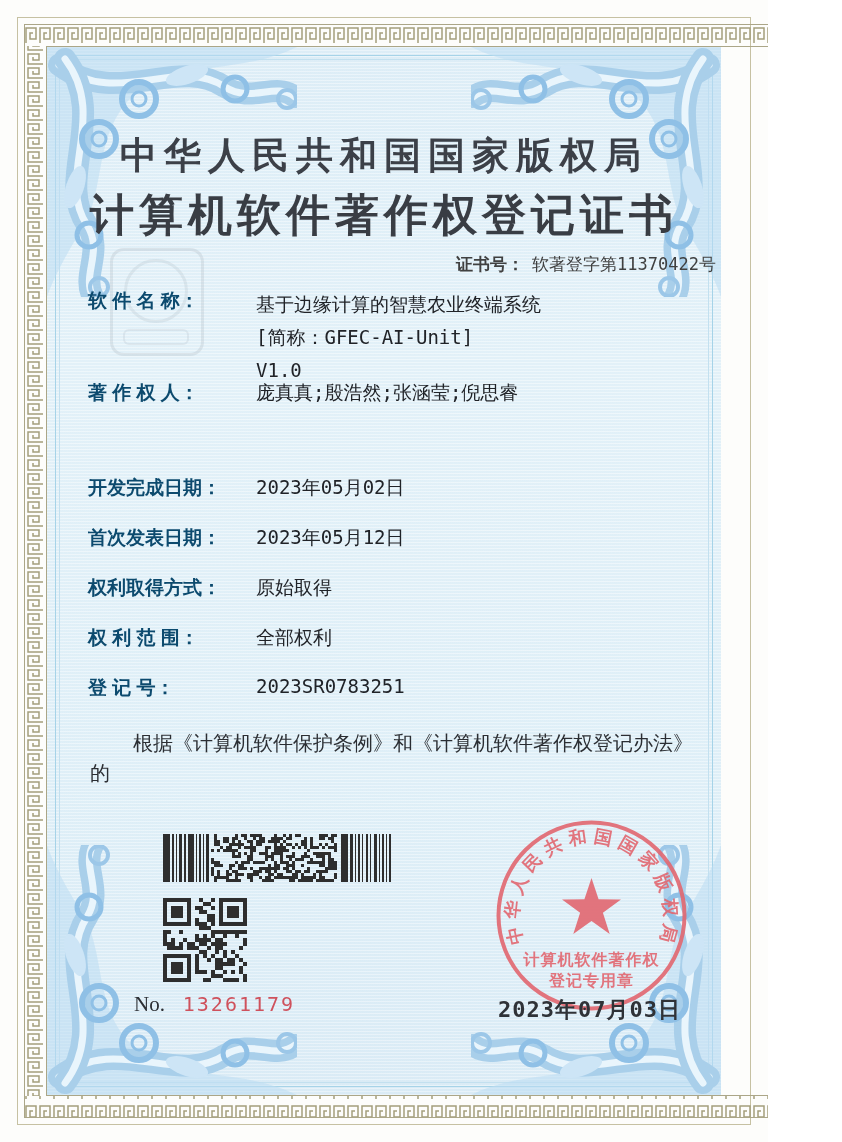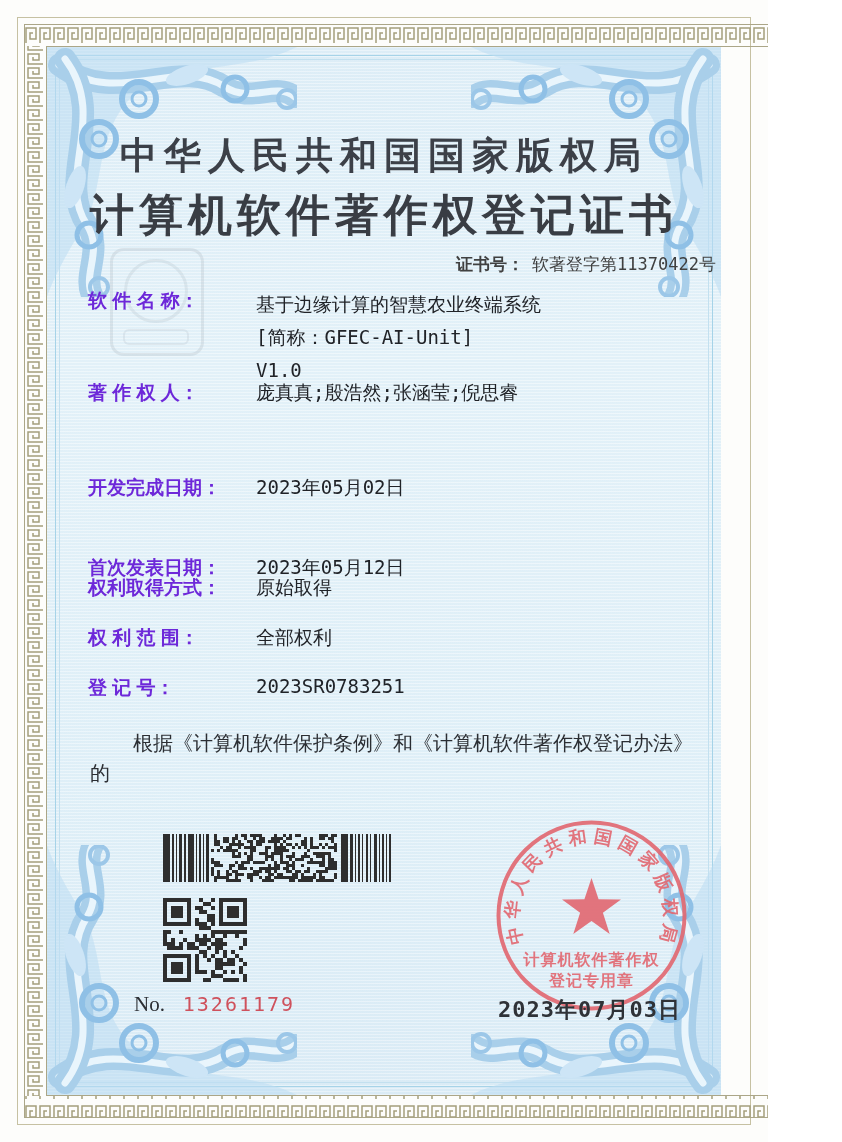--- a/index.html
+++ b/index.html
@@ -34,28 +34,28 @@
     font-family:"Liberation Serif","DejaVu Serif",serif;font-weight:700;
     font-size:37px;letter-spacing:7px;color:#3c4048;}
   .cert-title{position:absolute;left:0;right:0;top:186px;text-align:center;
     font-family:"Liberation Serif","DejaVu Serif",serif;font-weight:700;
     font-size:44px;letter-spacing:5px;color:#393d44;}
   .cert-no-row{position:absolute;top:253px;right:52px;font-size:17px;color:#404040;}
   .cert-no-row .lbl{font-weight:700;margin-right:8px;}
   .cert-no-row .val{font-family:"DejaVu Sans Mono","Liberation Mono",monospace;}
 
   .field{position:absolute;left:88px;font-size:19px;color:#24272c;white-space:nowrap;}
-  .field .flabel{display:inline-block;width:160px;font-weight:700;color:#6d28d9;vertical-align:top;}
+  .field .flabel{display:inline-block;width:160px;font-weight:700;color:#0c4a6e;vertical-align:top;}
   .field .fvalue{display:inline-block;margin-left:8px;vertical-align:top;
     font-family:"DejaVu Sans Mono","Liberation Mono",monospace;font-size:19px;color:#202328;}
   .field .fvalue .vline{display:block;line-height:33px;}
   .f-software{top:288px;}
   .f-owner{top:380px;}
   .f-dev{top:475px;}
-  .f-pub{top:555px;}
+  .f-pub{top:525px;}
   .f-acq{top:575px;}
   .f-scope{top:625px;}
   .f-reg{top:675px;}
 
   .statement{position:absolute;left:90px;right:70px;top:728px;font-size:20px;color:#2b2e33;}
   .statement .s1{display:block;text-indent:43px;line-height:30px;}
   .statement .s2{display:block;margin-top:27px;line-height:30px;}
 
   
   .barcode{position:absolute;left:163px;top:832px;}

